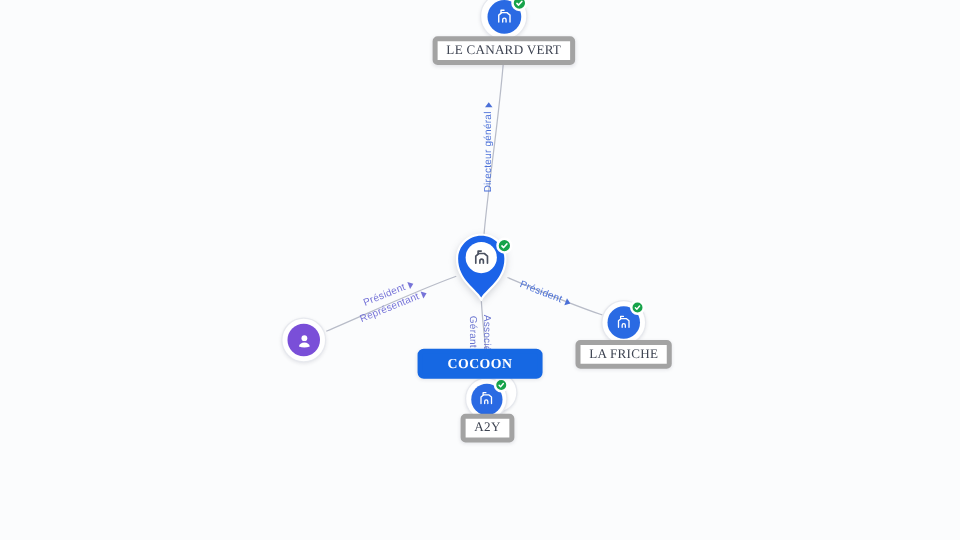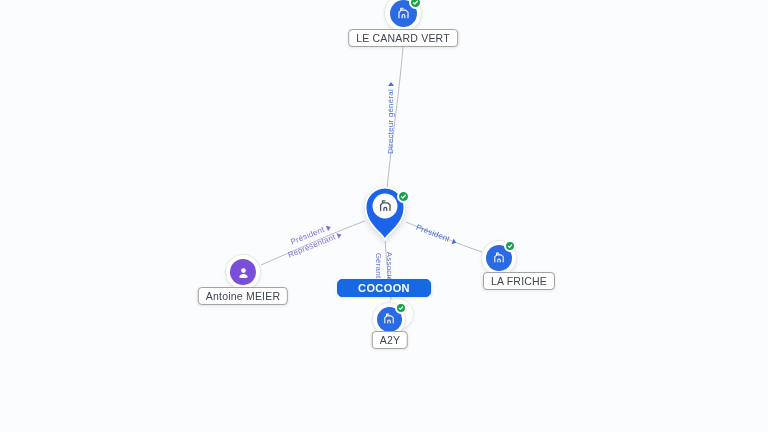--- a/index.html
+++ b/index.html
@@ -44,23 +44,23 @@
   }
   .badge{
     position:absolute;background:#17a34a;border:2px solid #fff;border-radius:50%;
     z-index:36;display:flex;align-items:center;justify-content:center;box-sizing:border-box;
   }
   .pin{position:absolute;z-index:31;filter:drop-shadow(0 2px 3px rgba(25,32,56,.18));}
 
   
   .nlabel{
     position:absolute;transform:translateX(-50%);z-index:40;
-    background:#fff;border:1px solid #a3a3a3;border-radius:4px;
+    background:#fff;border:4px solid #a3a3a3;border-radius:4px;
     padding:2px 7px;font-size:10.5px;color:#3e4452;letter-spacing:.2px;
-    white-space:nowrap;box-shadow:0 1px 3px rgba(25,32,56,.10);
+    white-space:nowrap;box-shadow:0 1px 3px rgba(25,32,56,.10);font-family:Liberation Serif, serif;
   }
   .nlabel.selected{
     background:#1668e3;border-color:#1668e3;color:#fff;font-weight:700;
     border-radius:5px;font-size:11px;letter-spacing:.4px;padding:2px 20px;margin-top:43px;
   }
 </style>
 </head>
 <body>
 
 <div class="canvas">
@@ -145,21 +145,21 @@
           <path d="M6.4 5.5 V3 h3.2"></path>
         </g>
       </svg>
     </div>
   </div>
   <div class="badge" style="left:504px;top:240px;width:12px;height:12px;">
     <svg width="6" height="6" viewBox="0 0 10 10">
       <polyline points="2.2,5.4 4.1,7.2 7.8,3.1" fill="none" stroke="#fff" stroke-width="1.9" stroke-linecap="round" stroke-linejoin="round"></polyline>
     </svg>
   </div>
-  <div class="nlabel" style="left:499px;top:272px;margin-left:20px;">LA FRICHE</div>
+  <div class="nlabel" style="left:499px;top:272px;">LA FRICHE</div>
 
   <div class="backcircle" style="left:382px;top:298px;width:32px;height:32px;"></div>
   <div class="cnode" style="left:372px;top:302px;width:34px;height:34px;">
     <div class="cinner blue" style="width:25px;height:25px;">
       <svg width="14" height="14" viewBox="0 0 20 20">
         <g fill="none" stroke="#fff" stroke-width="1.5" stroke-linecap="round" stroke-linejoin="round">
           <path d="M4 15.5 V8.1 L7.2 5.5 h5.6 L16 8.1 v7.4"></path>
           <path d="M8.2 15.5 v-2.4 a1.8 1.8 0 0 1 3.6 0 v2.4"></path>
           <path d="M6.4 5.5 V3 h3.2"></path>
         </g>
@@ -176,15 +176,14 @@
   <div class="cnode" style="left:225px;top:254px;width:36px;height:36px;">
     <div class="cinner purple" style="width:26px;height:26px;">
       <svg width="15" height="15" viewBox="0 0 20 20">
         <g fill="#fff">
           <circle cx="10" cy="7.4" r="3.1"></circle>
           <path d="M10 12.1c-3.2 0-5.5 1.8-5.8 4.2 3.8 1.5 7.8 1.5 11.6 0-.3-2.4-2.6-4.2-5.8-4.2z"></path>
         </g>
       </svg>
     </div>
   </div>
-  <div class="nlabel" style="left:243px;top:287px;">Antoine MEIER</div>
 
 </div>
 
 </body></html>

